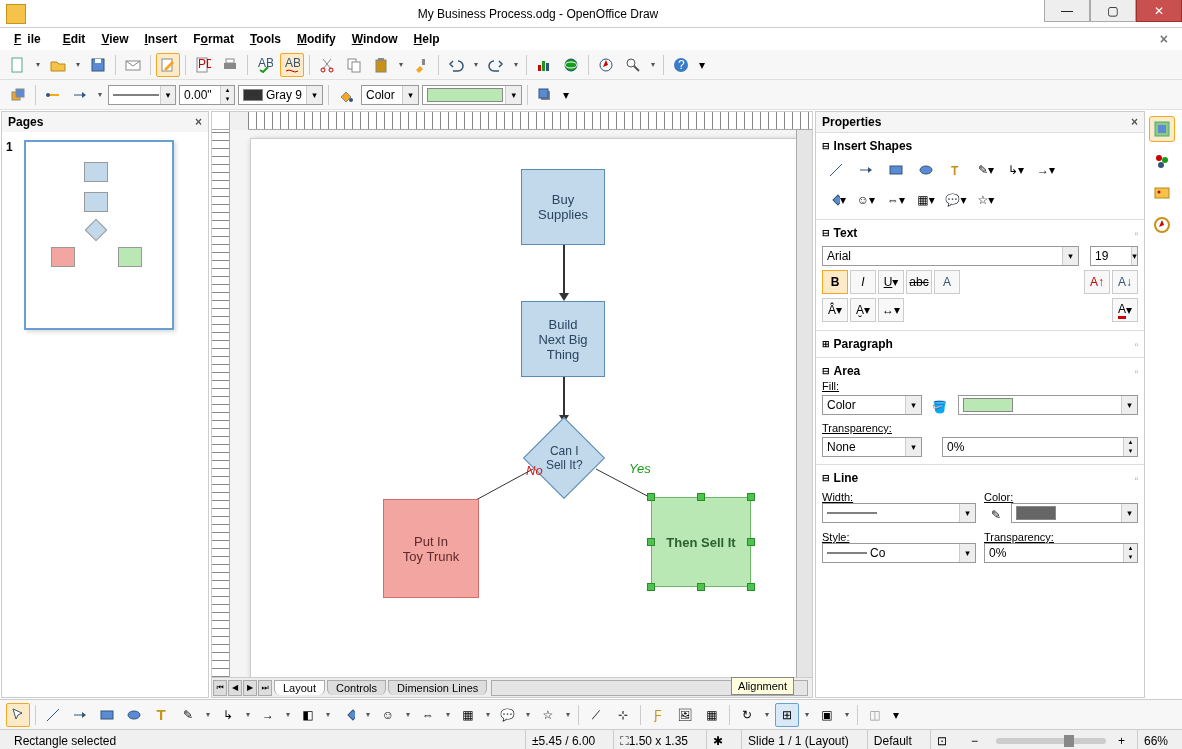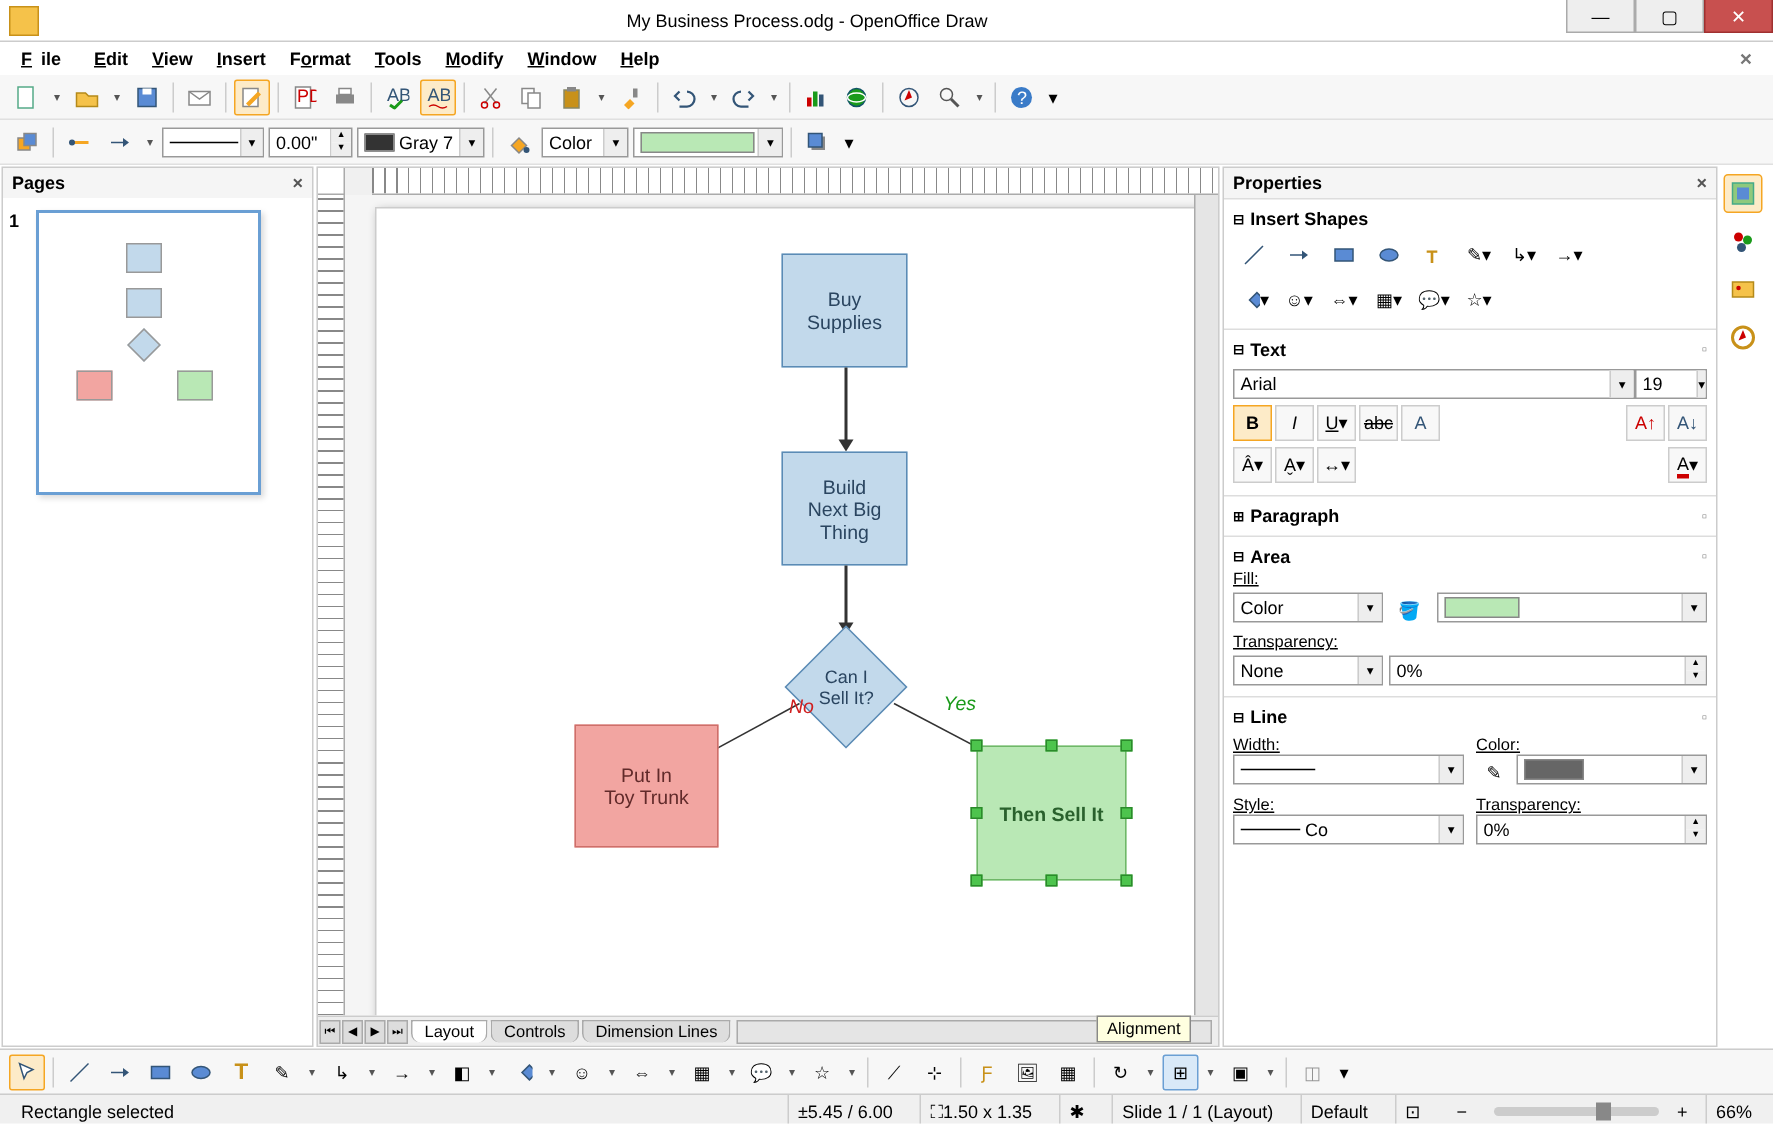--- a/index.html
+++ b/index.html
@@ -275,21 +275,21 @@
   <div class="combo">
       <div class="combo-text" style="min-width:40px">0.00"</div>
       <div class="spinner-arrows">
         <div>▴</div>
         <div>▾</div>
       </div>
     </div>
   <div class="combo">
       <div class="combo-text" style="display:flex;align-items:center;gap:3px">
         <span style="display:inline-block;width:20px;height:12px;background:#333;border:1px solid #888"></span>
-        <span>Gray 7</span>
+        <span>Gray 9</span>
       </div>
       <div class="combo-arrow">▾</div>
     </div>
   <div class="tb-sep"></div>
   <div class="tb-btn">
       <svg width="16" height="16">
         <path d="M3 10l5-5 5 5-5 5z" fill="#f5a623" stroke="#888"></path>
         <circle cx="13" cy="13" r="2" fill="#357"></circle>
       </svg>
     </div>
@@ -359,21 +359,21 @@
             </div>
 
           <svg style="position:absolute;left:130px;top:300px;width:370px;height:90px;pointer-events:none">
               <line x1="152" y1="30" x2="60" y2="80" stroke="#333"></line>
               <polygon points="60,80 68,70 70,78" fill="#333"></polygon>
               <line x1="215" y1="30" x2="310" y2="80" stroke="#333"></line>
               <polygon points="310,80 300,72 300,82" fill="#333"></polygon>
             </svg>
           <div class="label-no" style="left:238px;top:324px">No</div>
           <div class="label-yes" style="left:378px;top:322px">Yes</div>
-          <div class="flow-box flow-red" style="left:132px;top:344px;width:96px;height:82px;white-space:pre-line">Put In
+          <div class="flow-box flow-red" style="left:132px;top:360px;width:96px;height:99px;white-space:pre-line">Put In
 Toy Trunk</div>
 
           <div class="flow-box flow-green" style="left:400px;top:358px;width:100px;height:90px;font-weight:bold">Then Sell It</div>
           <div class="sel-handle" style="left:396px;top:354px"></div>
           <div class="sel-handle" style="left:446px;top:354px"></div>
           <div class="sel-handle" style="left:496px;top:354px"></div>
           <div class="sel-handle" style="left:396px;top:399px"></div>
           <div class="sel-handle" style="left:496px;top:399px"></div>
           <div class="sel-handle" style="left:396px;top:444px"></div>
           <div class="sel-handle" style="left:446px;top:444px"></div>
@@ -446,21 +446,21 @@
         <div class="shape-btn">💬▾</div>
         <div class="shape-btn">☆▾</div>
       </div>
     </div>
     <div class="prop-section">
       <div class="prop-section-h">
           <span class="prop-sec-toggle">⊟</span>
           <span>Text</span>
           <span class="prop-sec-icon">▫</span>
         </div>
-      <div style="display:flex;gap:0;margin:4px 0">
+      <div style="display:flex;gap:11px;margin:4px 0">
         <div class="combo" style="flex:1">
             <div class="combo-text" style="flex:1">Arial</div>
             <div class="combo-arrow">▾</div>
           </div>
         <div class="combo" style="width:48px">
             <div class="combo-text">19</div>
             <div class="combo-arrow">▾</div>
           </div>
       </div>
       <div class="text-tools">
@@ -506,21 +506,21 @@
             <div class="combo-text" style="flex:1">Color</div>
             <div class="combo-arrow">▾</div>
           </div>
         <div class="tb-btn">🪣</div>
         <div class="combo" style="flex:1">
             <div class="combo-text" style="flex:1"><span class="color-swatch" style="background:#b9e8b5;width:50px"></span></div>
             <div class="combo-arrow">▾</div>
           </div>
       </div>
       <div class="field-label">Transparency:</div>
-      <div style="display:flex;gap:4px;margin:3px 0">
+      <div style="display:flex;gap:20px;margin:3px 0">
         <div class="combo" style="width:100px">
             <div class="combo-text" style="flex:1">None</div>
             <div class="combo-arrow">▾</div>
           </div>
         <div class="combo" style="flex:1">
             <div class="combo-text" style="flex:1">0%</div>
             <div class="spinner-arrows">
               <div>▴</div>
               <div>▾</div>
             </div>

